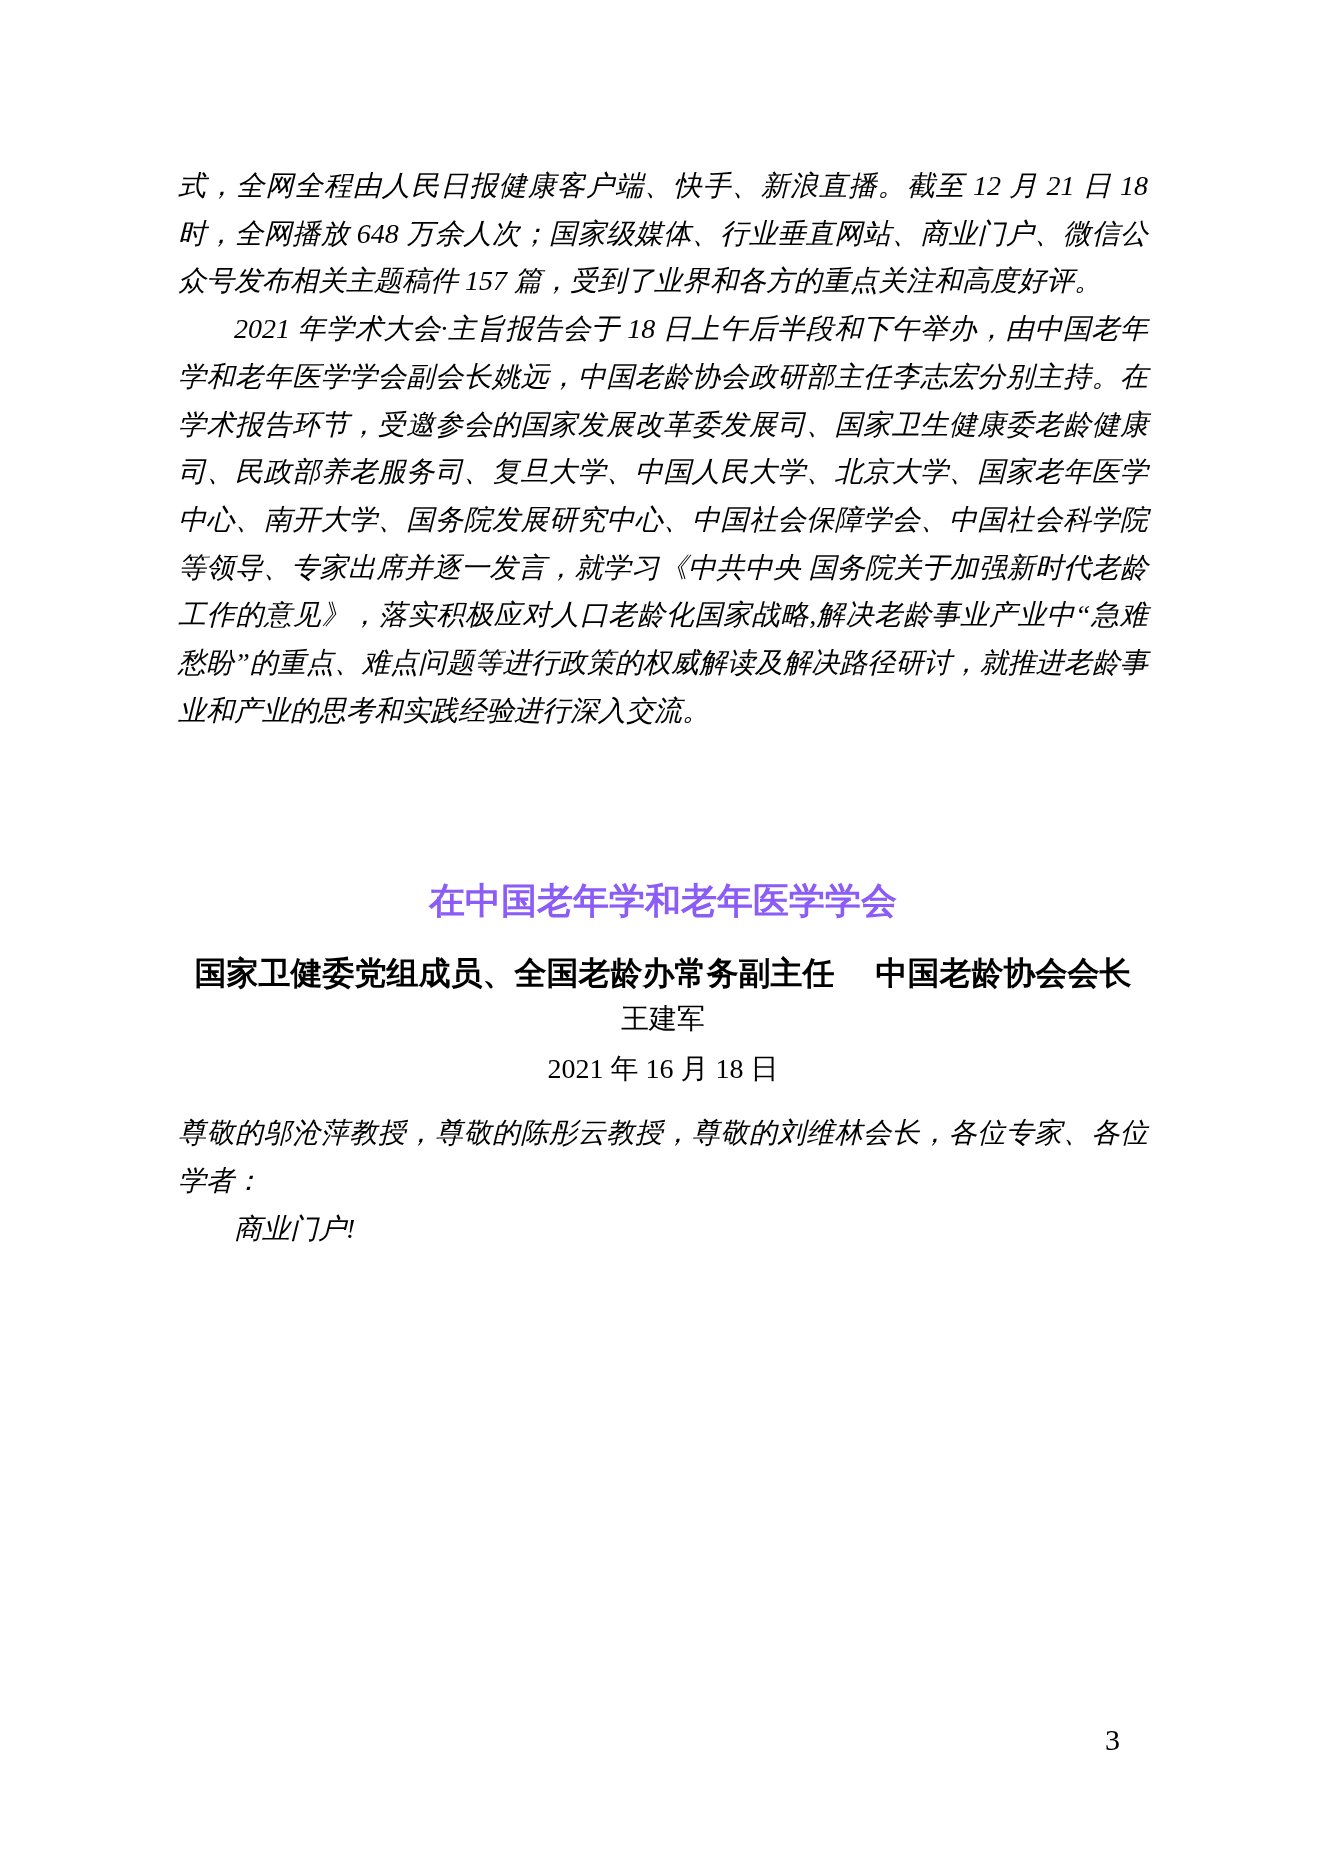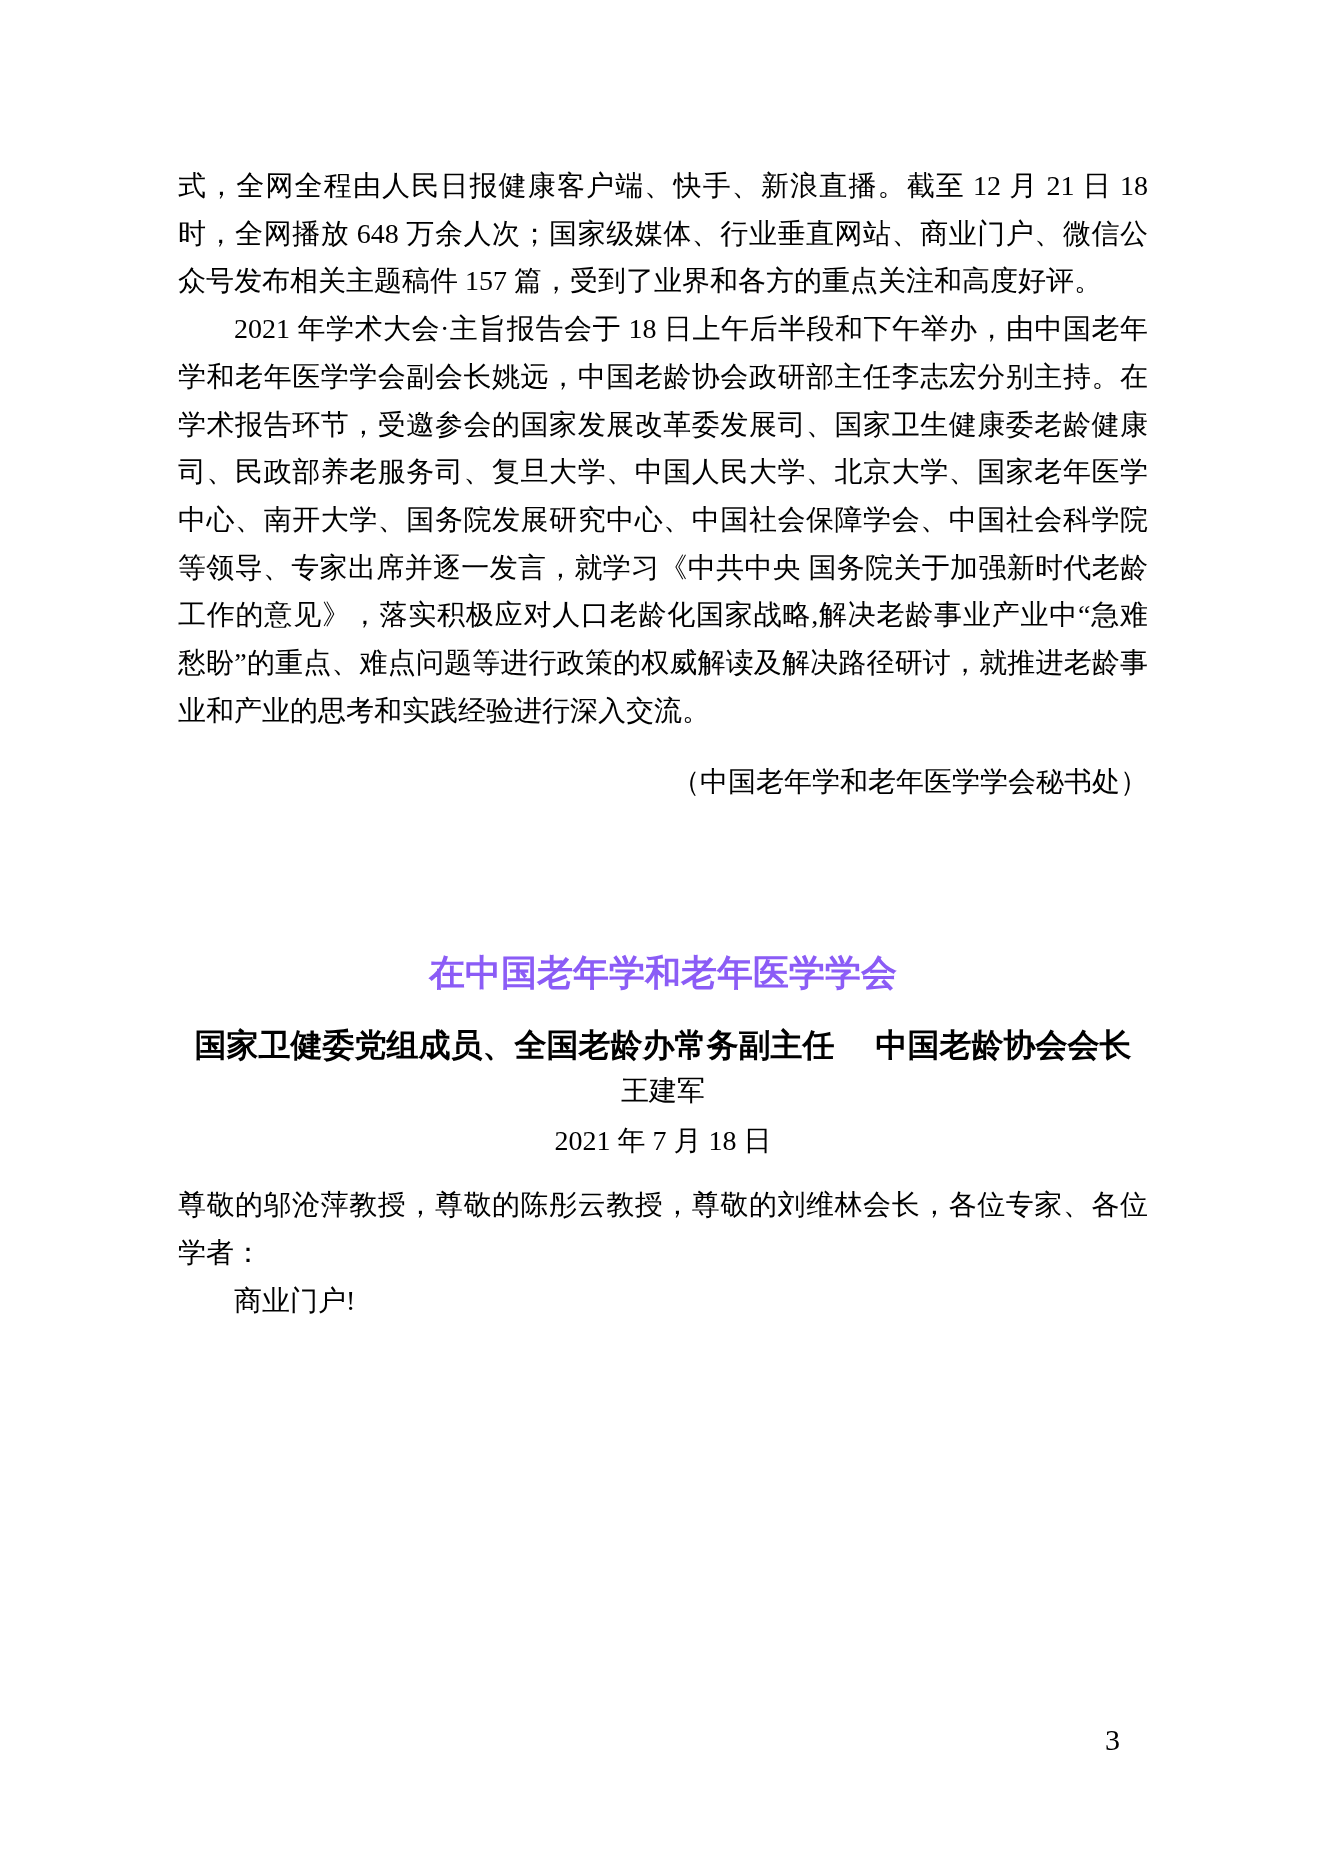--- a/index.html
+++ b/index.html
@@ -19,20 +19,21 @@
     position: absolute;
     left: 178px;
     top: 162px;
     width: 970px;
   }
   .body {
     font-size: 28px;
     line-height: 47.7px;
     text-align: justify;
     color: #000000;
+    font-style: italic;
   }
   .indent { text-indent: 2em; }
   .no-indent { text-indent: 0; }
   .attribution {
     margin-top: 24px;
     text-align: right;
     text-indent: 0;
   }
   .title {
     margin-top: 130px;
@@ -78,31 +79,30 @@
 </head>
 <body>
 
 <div class="page">
   <div class="content">
 
     <p class="body no-indent">式，全网全程由人民日报健康客户端、快手、新浪直播。截至 12 月 21 日 18 时，全网播放 648 万余人次；国家级媒体、行业垂直网站、商业门户、微信公众号发布相关主题稿件 157 篇，受到了业界和各方的重点关注和高度好评。</p>
 
     <p class="body indent">2021 年学术大会·主旨报告会于 18 日上午后半段和下午举办，由中国老年学和老年医学学会副会长姚远，中国老龄协会政研部主任李志宏分别主持。在学术报告环节，受邀参会的国家发展改革委发展司、国家卫生健康委老龄健康司、民政部养老服务司、复旦大学、中国人民大学、北京大学、国家老年医学中心、南开大学、国务院发展研究中心、中国社会保障学会、中国社会科学院等领导、专家出席并逐一发言，就学习《中共中央 国务院关于加强新时代老龄工作的意见》，落实积极应对人口老龄化国家战略,解决老龄事业产业中“急难愁盼”的重点、难点问题等进行政策的权威解读及解决路径研讨，就推进老龄事业和产业的思考和实践经验进行深入交流。</p>
 
-    <p class="body attribution">（中国老年学和老年医学学会秘书处）</p>
 
     <h1 class="title">
       <span class="title-line">在中国老年学和老年医学学会</span>
     </h1>
 
     <p class="byline">国家卫健委党组成员、全国老龄办常务副主任　 中国老龄协会会长</p>
 
     <p class="speaker">王建军</p>
 
-    <p class="speech-date">2021 年 7 月 18 日</p>
+    <p class="speech-date">2021 年 16 月 18 日</p>
 
     <p class="body no-indent salutation">尊敬的邬沧萍教授，尊敬的陈彤云教授，尊敬的刘维林会长，各位专家、各位学者：</p>
 
     <p class="body indent">商业门户!</p>
 
 
   </div>
 
   <div class="page-number">3</div>
 </div>

